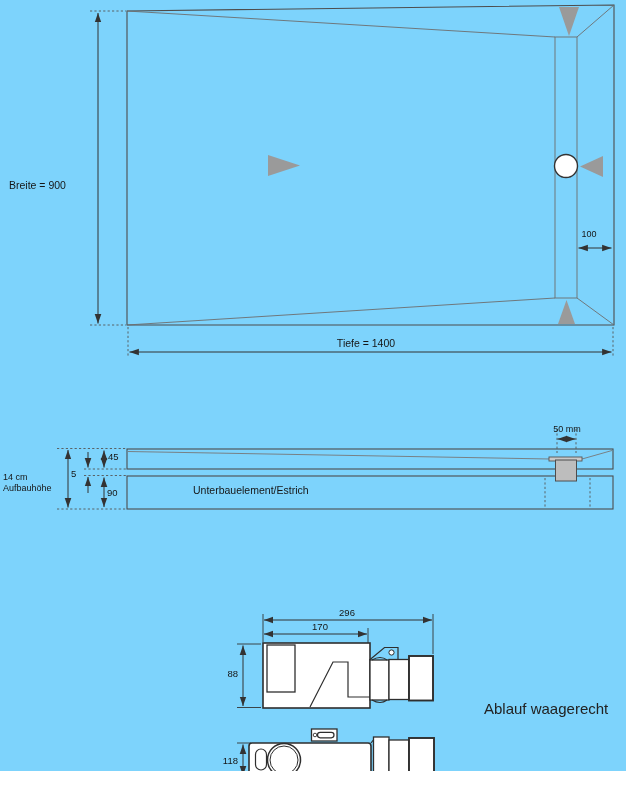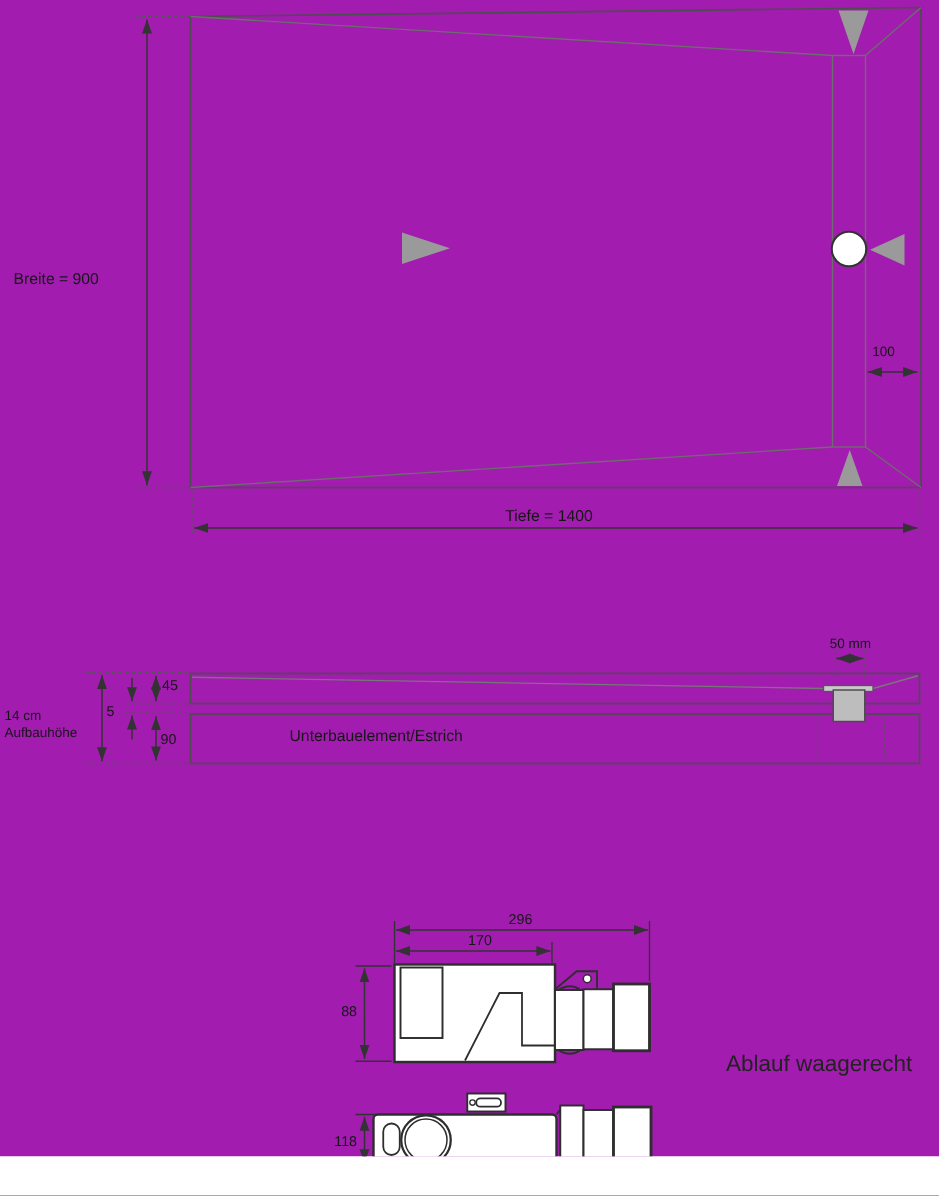--- a/index.html
+++ b/index.html
@@ -1,16 +1,16 @@
 <!DOCTYPE html>
 <html><head>
 <meta charset="utf-8">
 <style>
   html,body{margin:0;padding:0;background:#ffffff;}
-  #stage{position:relative;width:626px;height:771px;background:#a21caf;overflow:hidden;}
+  #stage{position:relative;width:626px;height:771px;background:#7dd3fc;overflow:hidden;}
   svg{position:absolute;left:0;top:0;}
   .ln{stroke:#4d4d4d;stroke-width:1.1;fill:none;}
   .fold{stroke:#6d6d6d;stroke-width:0.9;fill:none;}
   .thin{stroke:#777;stroke-width:0.9;fill:none;}
   .dim{stroke:#333;stroke-width:1;fill:none;}
   .ext{stroke:#555;stroke-width:0.9;stroke-dasharray:2.2 2.2;fill:none;}
   .solid-ext{stroke:#333;stroke-width:0.9;fill:none;}
   .body-ln{stroke:#2e2e2e;stroke-width:1.6;fill:#fff;}
   .part-ln{stroke:#2e2e2e;stroke-width:1.3;fill:#fff;}
   .inner-ln{stroke:#2e2e2e;stroke-width:1.2;fill:none;}

